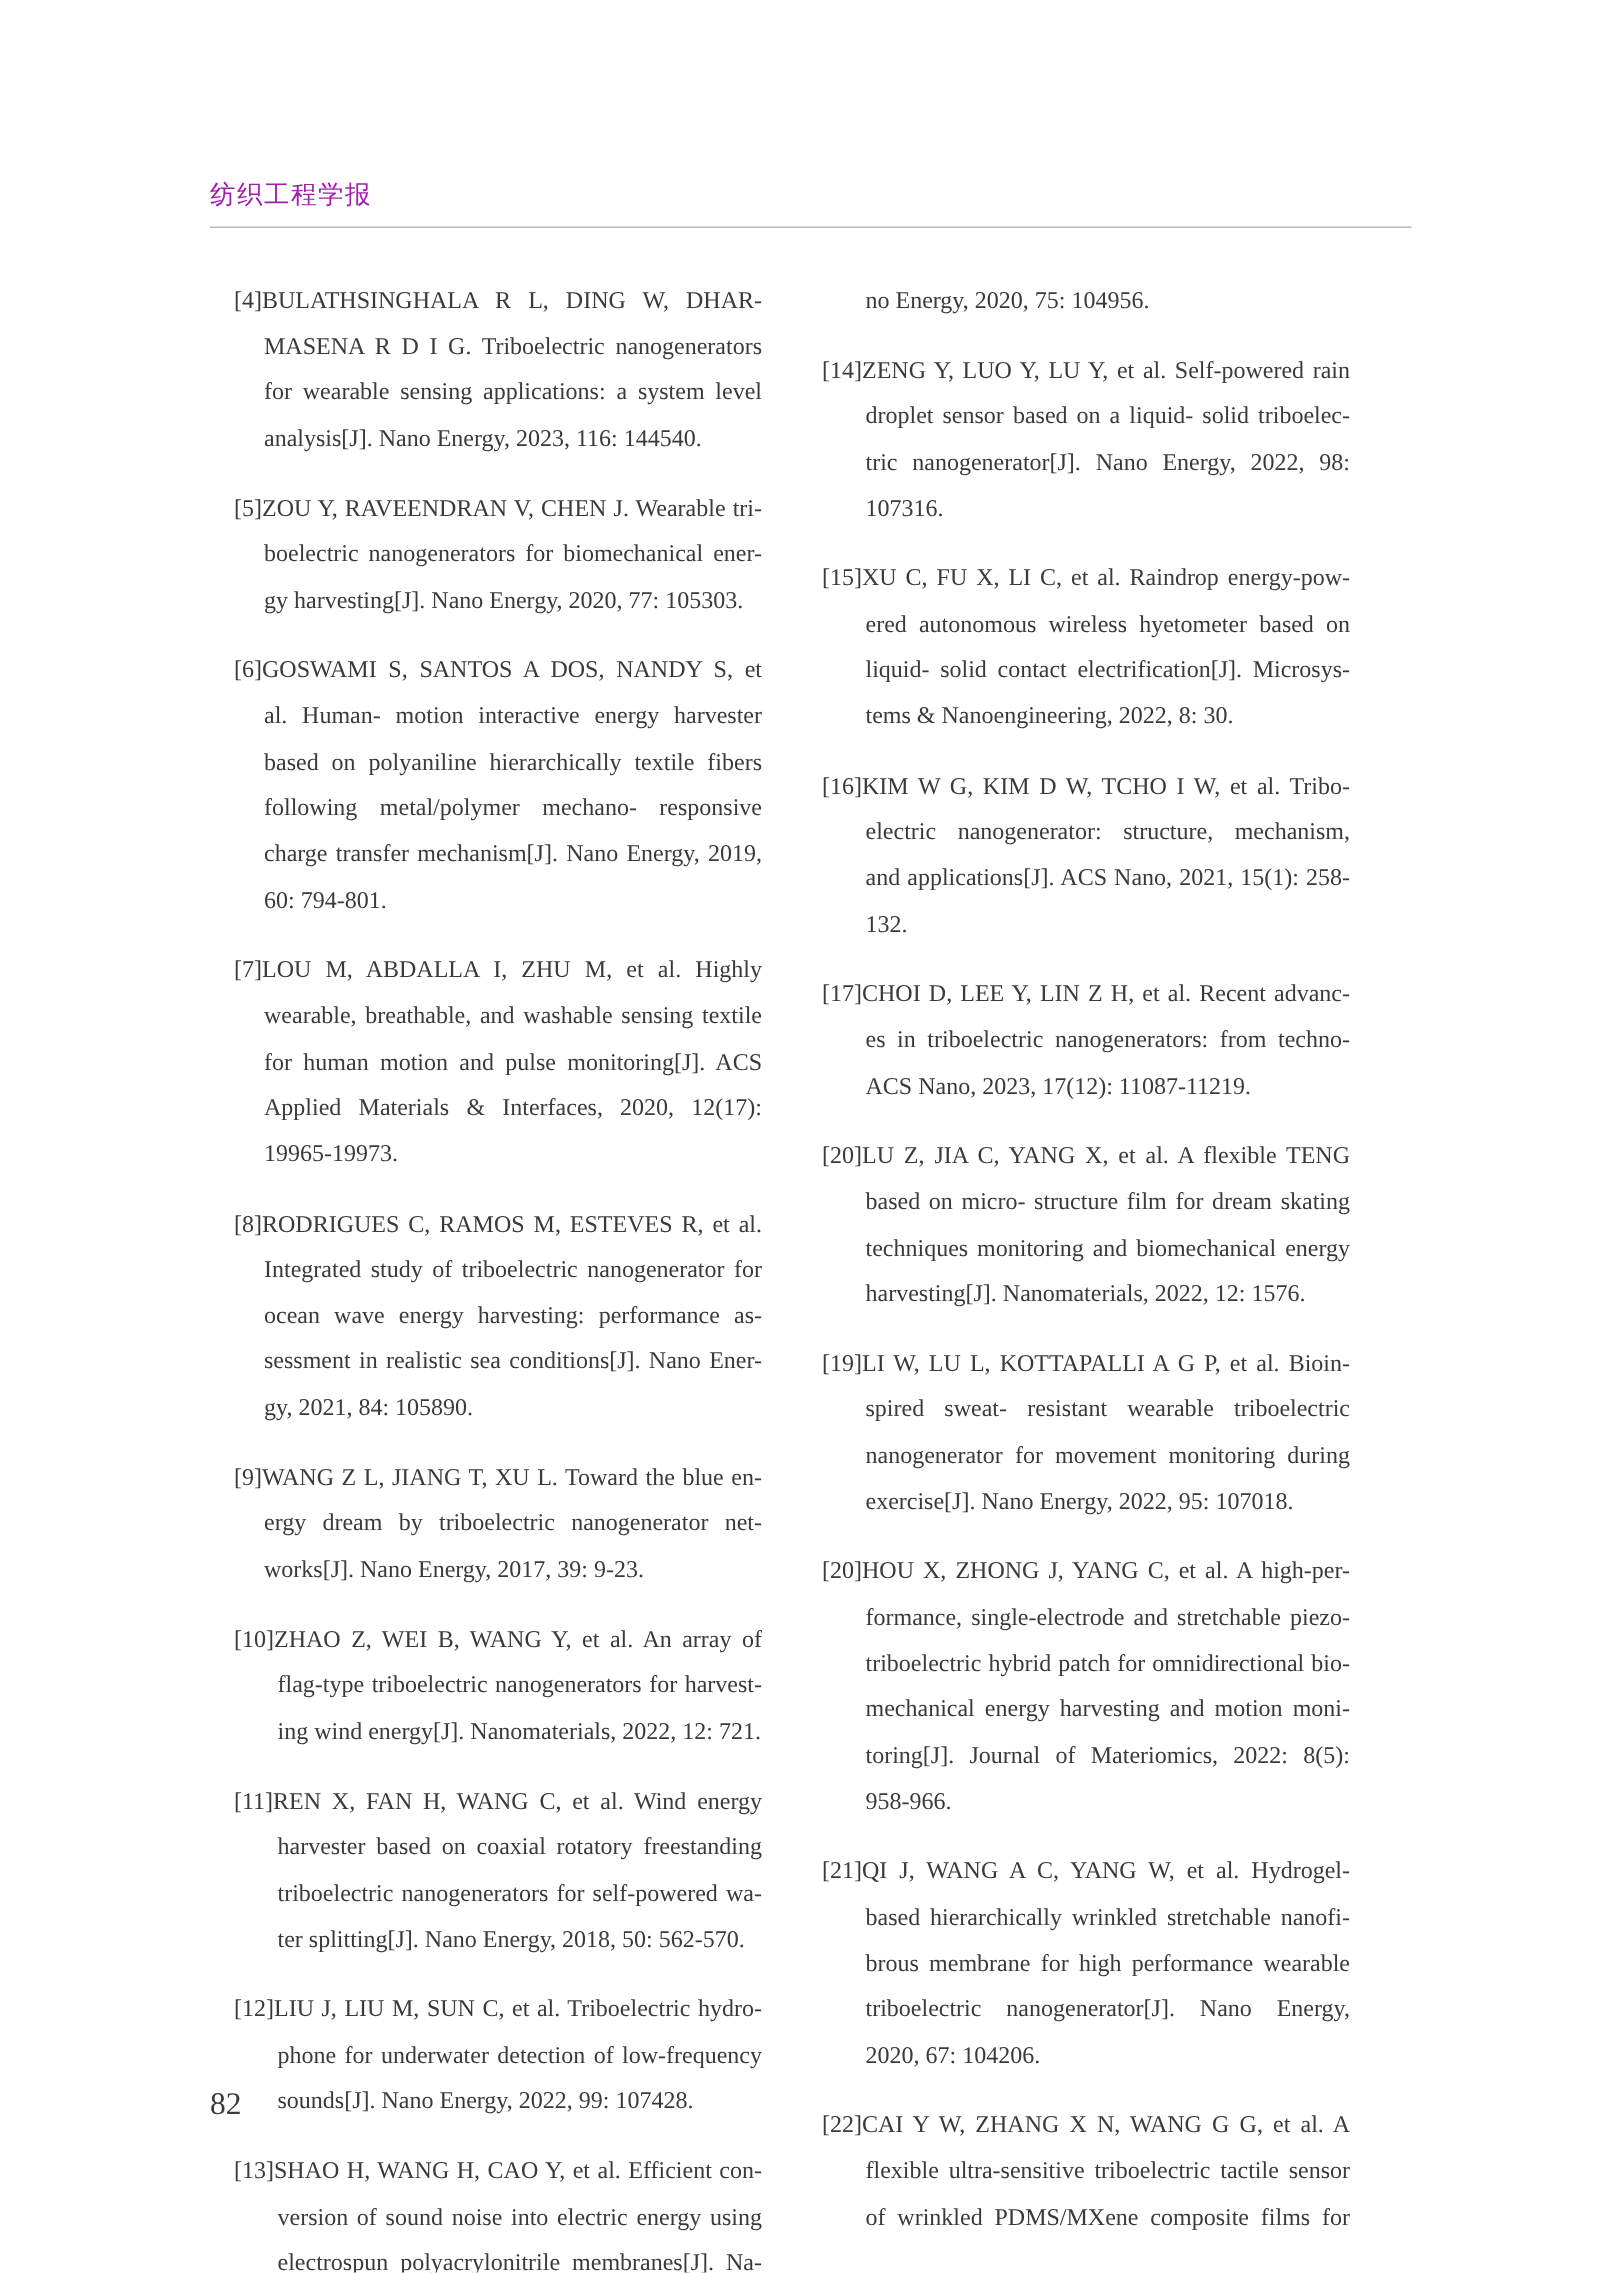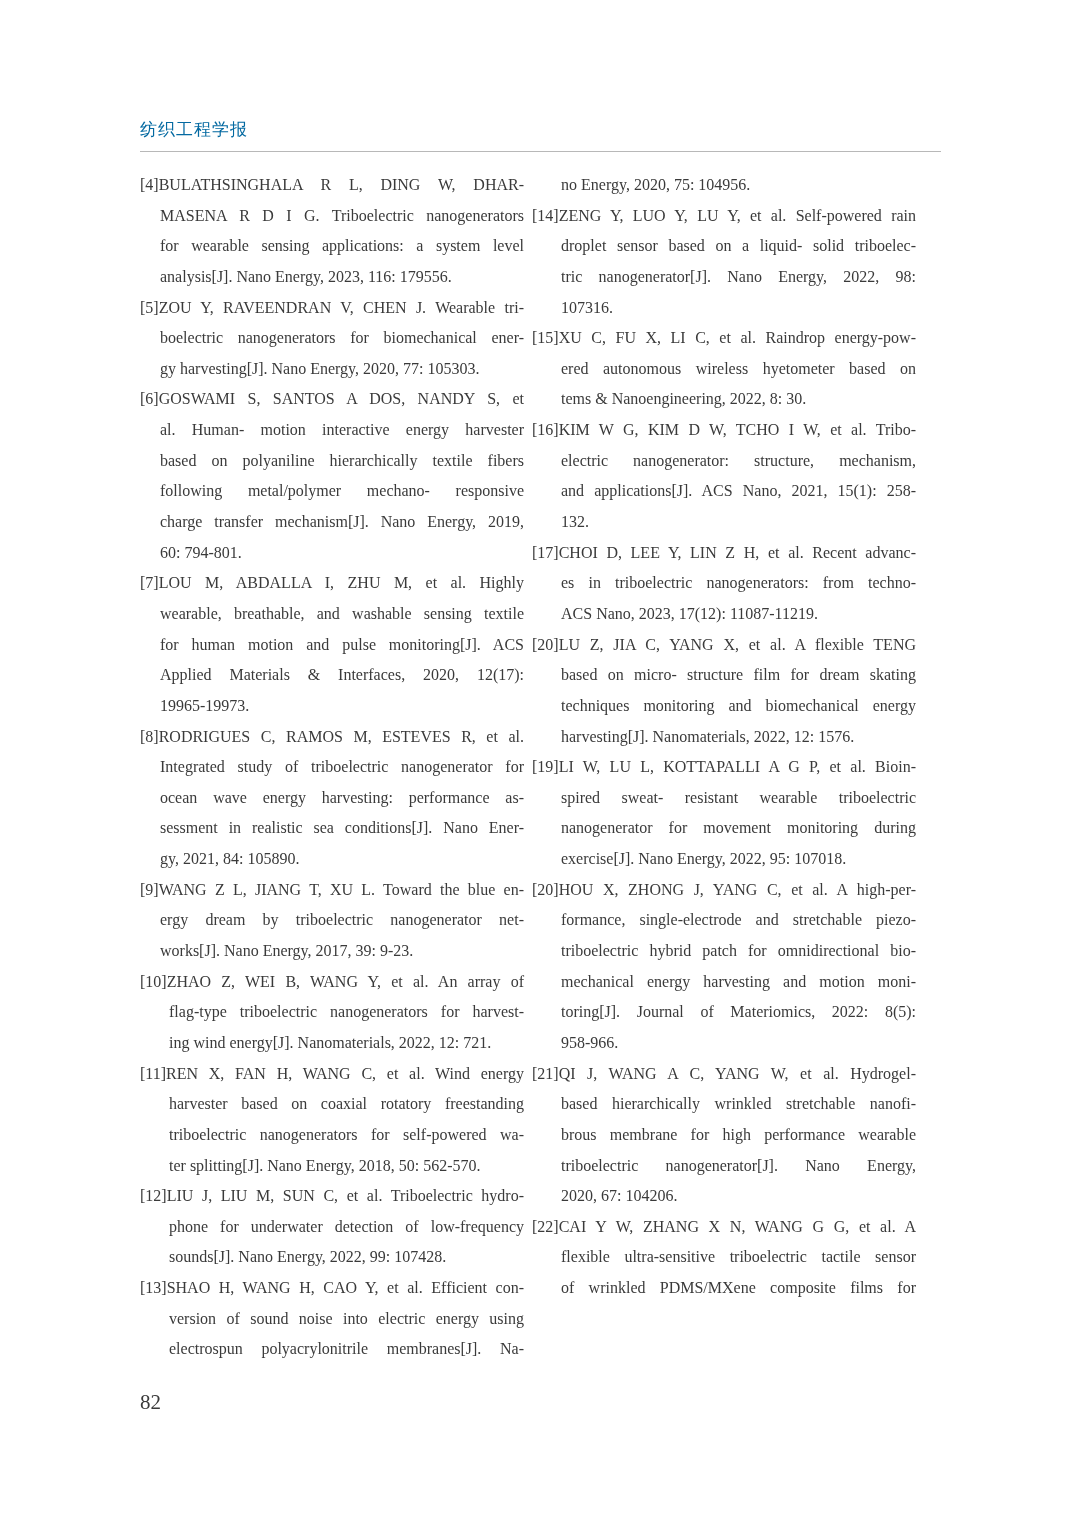--- a/index.html
+++ b/index.html
@@ -14,41 +14,41 @@
       overflow: hidden;
       font-family: "Liberation Serif", "DejaVu Serif", serif;
       color: #3a3a3a;
     }
     .journal-title {
       position: absolute;
       left: 140px;
       top: 118px;
       font-size: 17px;
       letter-spacing: 1px;
-      color: #0369a1;
+      color: #a21caf;
       font-family: "DejaVu Sans", sans-serif;
       font-weight: 300;
     }
     .header-rule {
       position: absolute;
       left: 140px;
       top: 151px;
       width: 801px;
       height: 1px;
       background: #b8b8b8;
     }
     .column {
       position: absolute;
       top: 170px;
       width: 384px;
     }
     .col-left { left: 140px; }
     .col-right { left: 532px; }
     .ref {
-      margin: 0;
+      margin: 16px;
       padding: 0;
     }
     .line {
       display: block;
       height: 30.65px;
       line-height: 30.65px;
       font-size: 16px;
       white-space: nowrap;
       text-align: justify;
       text-align-last: justify;
@@ -72,21 +72,21 @@
 <body>
 
 <div class="journal-title">纺织工程学报</div>
 <div class="header-rule"></div>
 
 <div class="column col-left" id="col-left">
     <div class="ref">
       <span class="line first">[4]BULATHSINGHALA R L, DING W, DHAR-</span>
       <span class="line cont">MASENA R D I G. Triboelectric nanogenerators</span>
       <span class="line cont">for wearable sensing applications: a system level</span>
-      <span class="line cont last">analysis[J]. Nano Energy, 2023, 116: 179556.</span>
+      <span class="line cont last">analysis[J]. Nano Energy, 2023, 116: 144540.</span>
     </div>
     <div class="ref">
       <span class="line first">[5]ZOU Y, RAVEENDRAN V, CHEN J. Wearable tri-</span>
       <span class="line cont">boelectric nanogenerators for biomechanical ener-</span>
       <span class="line cont last">gy harvesting[J]. Nano Energy, 2020, 77: 105303.</span>
     </div>
     <div class="ref">
       <span class="line first">[6]GOSWAMI S, SANTOS A DOS, NANDY S, et</span>
       <span class="line cont">al. Human- motion interactive energy harvester</span>
       <span class="line cont">based on polyaniline hierarchically textile fibers</span>
@@ -141,20 +141,21 @@
     </div>
     <div class="ref">
       <span class="line first">[14]ZENG Y, LUO Y, LU Y, et al. Self-powered rain</span>
       <span class="line cont2">droplet sensor based on a liquid- solid triboelec-</span>
       <span class="line cont2">tric nanogenerator[J]. Nano Energy, 2022, 98:</span>
       <span class="line cont2 last">107316.</span>
     </div>
     <div class="ref">
       <span class="line first">[15]XU C, FU X, LI C, et al. Raindrop energy-pow-</span>
       <span class="line cont2">ered autonomous wireless hyetometer based on</span>
+      <span class="line cont2">liquid- solid contact electrification[J]. Microsys-</span>
       <span class="line cont2 last">tems &amp; Nanoengineering, 2022, 8: 30.</span>
     </div>
     <div class="ref">
       <span class="line first">[16]KIM W G, KIM D W, TCHO I W, et al. Tribo-</span>
       <span class="line cont2">electric nanogenerator: structure, mechanism,</span>
       <span class="line cont2">and applications[J]. ACS Nano, 2021, 15(1): 258-</span>
       <span class="line cont2 last">132.</span>
     </div>
     <div class="ref">
       <span class="line first">[17]CHOI D, LEE Y, LIN Z H, et al. Recent advanc-</span>

